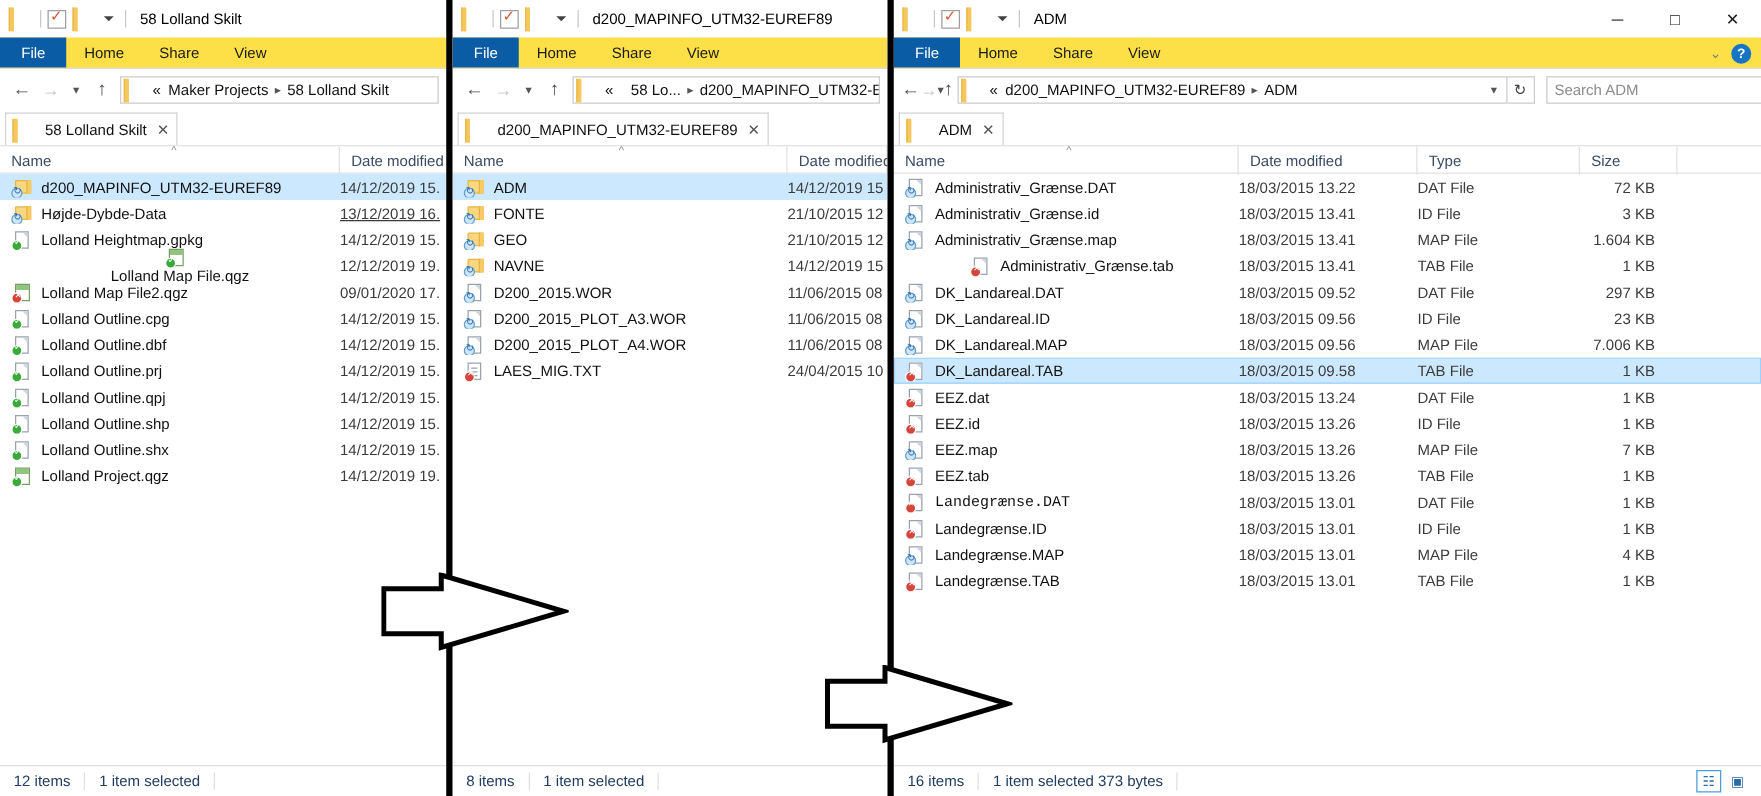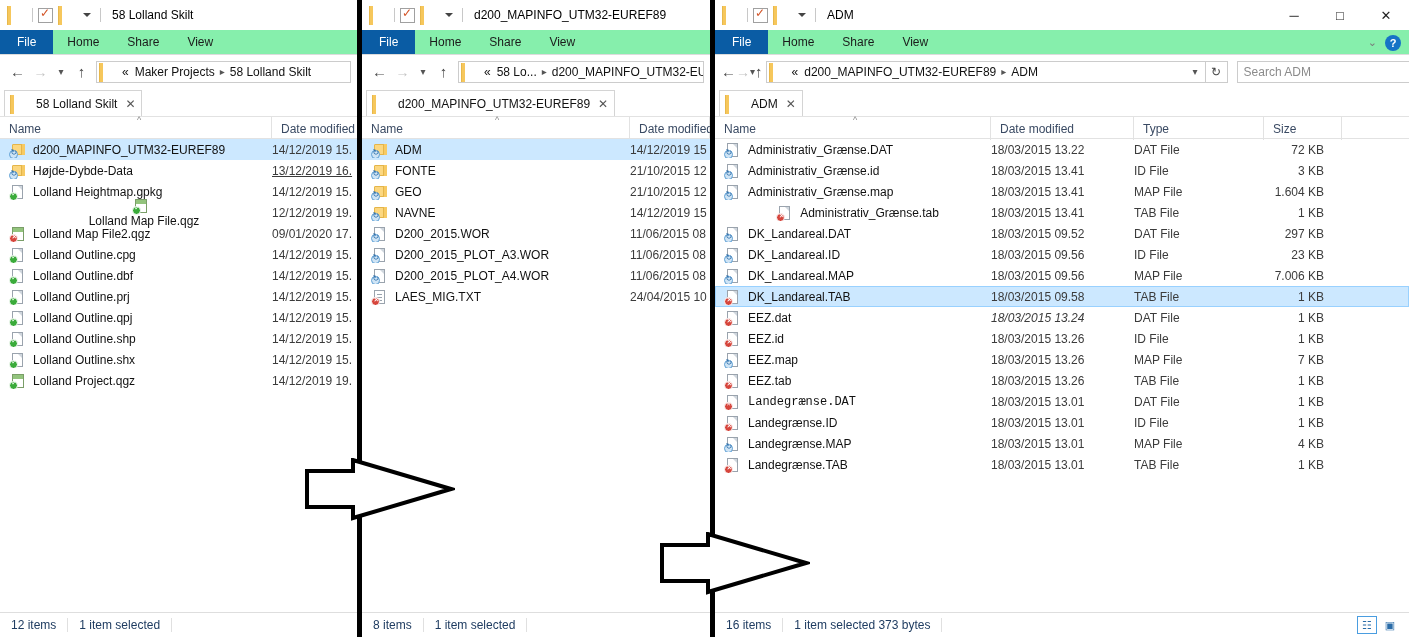--- a/index.html
+++ b/index.html
@@ -103,21 +103,21 @@
     font-size: 13px; color: #222;
   }
 
   
   .ribbon {
     height: 25px;
     display: flex;
     align-items: stretch;
     border-bottom: 1px solid #dcdcdc;
     position: relative;
-    background: #86efac;
+    background: #fde047;
   }
   .rtab {
     padding: 0 14px;
     display: flex; align-items: center;
     font-size: 12px; color: #1b1b1b;
     white-space: nowrap;
   }
   .rtab.file {
     background: #0a5ca4;
     color: #ffffff;
@@ -576,21 +576,21 @@
     </div>
 
     <div class="addrbar">
       <div class="navbtn">←</div>
       <div class="navbtn dim">→</div>
       <div class="navbtn small">▾</div>
       <div class="navbtn">↑</div>
       <div class="crumbbox">
         <span class="qat-ico crumb-folder"><span class="folder-ico"></span></span>
         <span class="crumb-txt">«</span>
-        <span class="crumb-txt" style="margin-left:6px">58 Lo...</span>
+        <span class="crumb-txt" style="margin-left:14px">58 Lo...</span>
         <span class="crumb-sep">▸</span>
         <span class="crumb-txt">d200_MAPINFO_UTM32-EU</span>
       </div>
     </div>
 
     <div class="tabstrip">
       <div class="ftab">
         <span class="qat-ico"><span class="folder-ico"></span></span>
         <span class="ftab-label">d200_MAPINFO_UTM32-EUREF89</span>
         <span class="ftab-close">✕</span>
@@ -870,21 +870,21 @@
           <div class="fcell right" style="width: 78px; padding-right: 18px;">1 KB</div>
         </div>
         <div class="frow">
           <div class="fname" style="width: 276px;">
             <span class="ico">
               <span class="doc"></span>
               <span class="badge red"></span>
             </span>
             <span class="fname-txt">EEZ.dat</span>
           </div>
-          <div class="fcell" style="width: 143px; padding-right: 0px; font-style: italic;">18/03/2015 13.24</div>
+          <div class="fcell" style="width: 143px; padding-right: 0px;">18/03/2015 13.24</div>
           <div class="fcell" style="width: 130px; padding-right: 0px;">DAT File</div>
           <div class="fcell right" style="width: 78px; padding-right: 18px;">1 KB</div>
         </div>
         <div class="frow">
           <div class="fname" style="width: 276px;">
             <span class="ico">
               <span class="doc"></span>
               <span class="badge red"></span>
             </span>
             <span class="fname-txt">EEZ.id</span>

